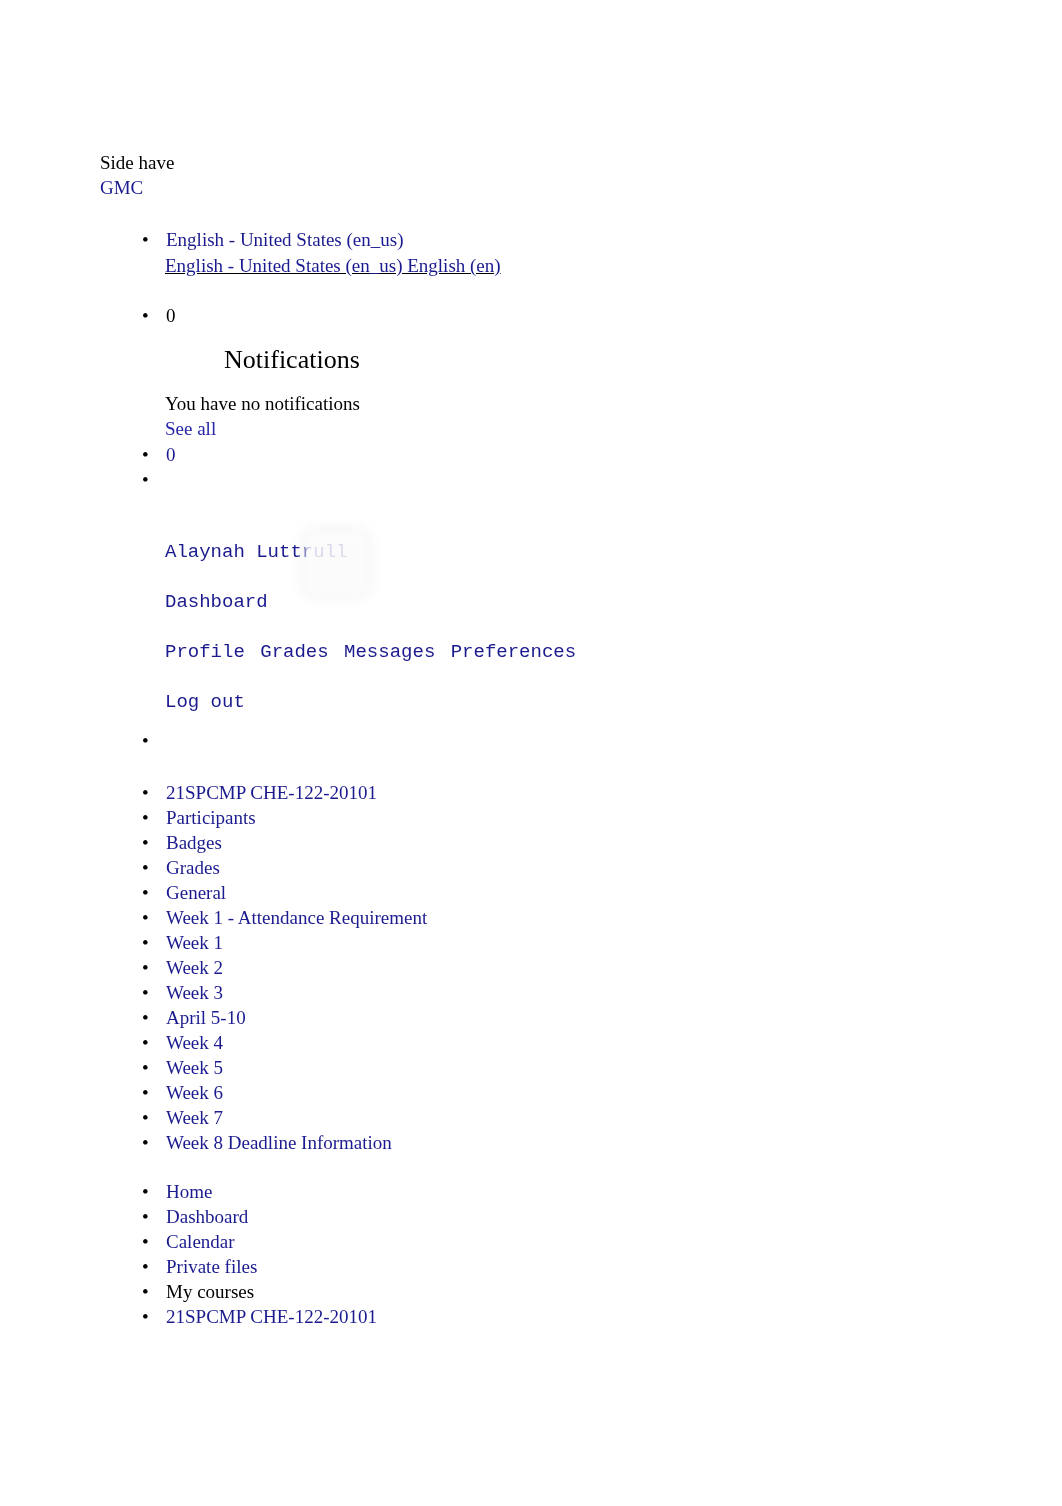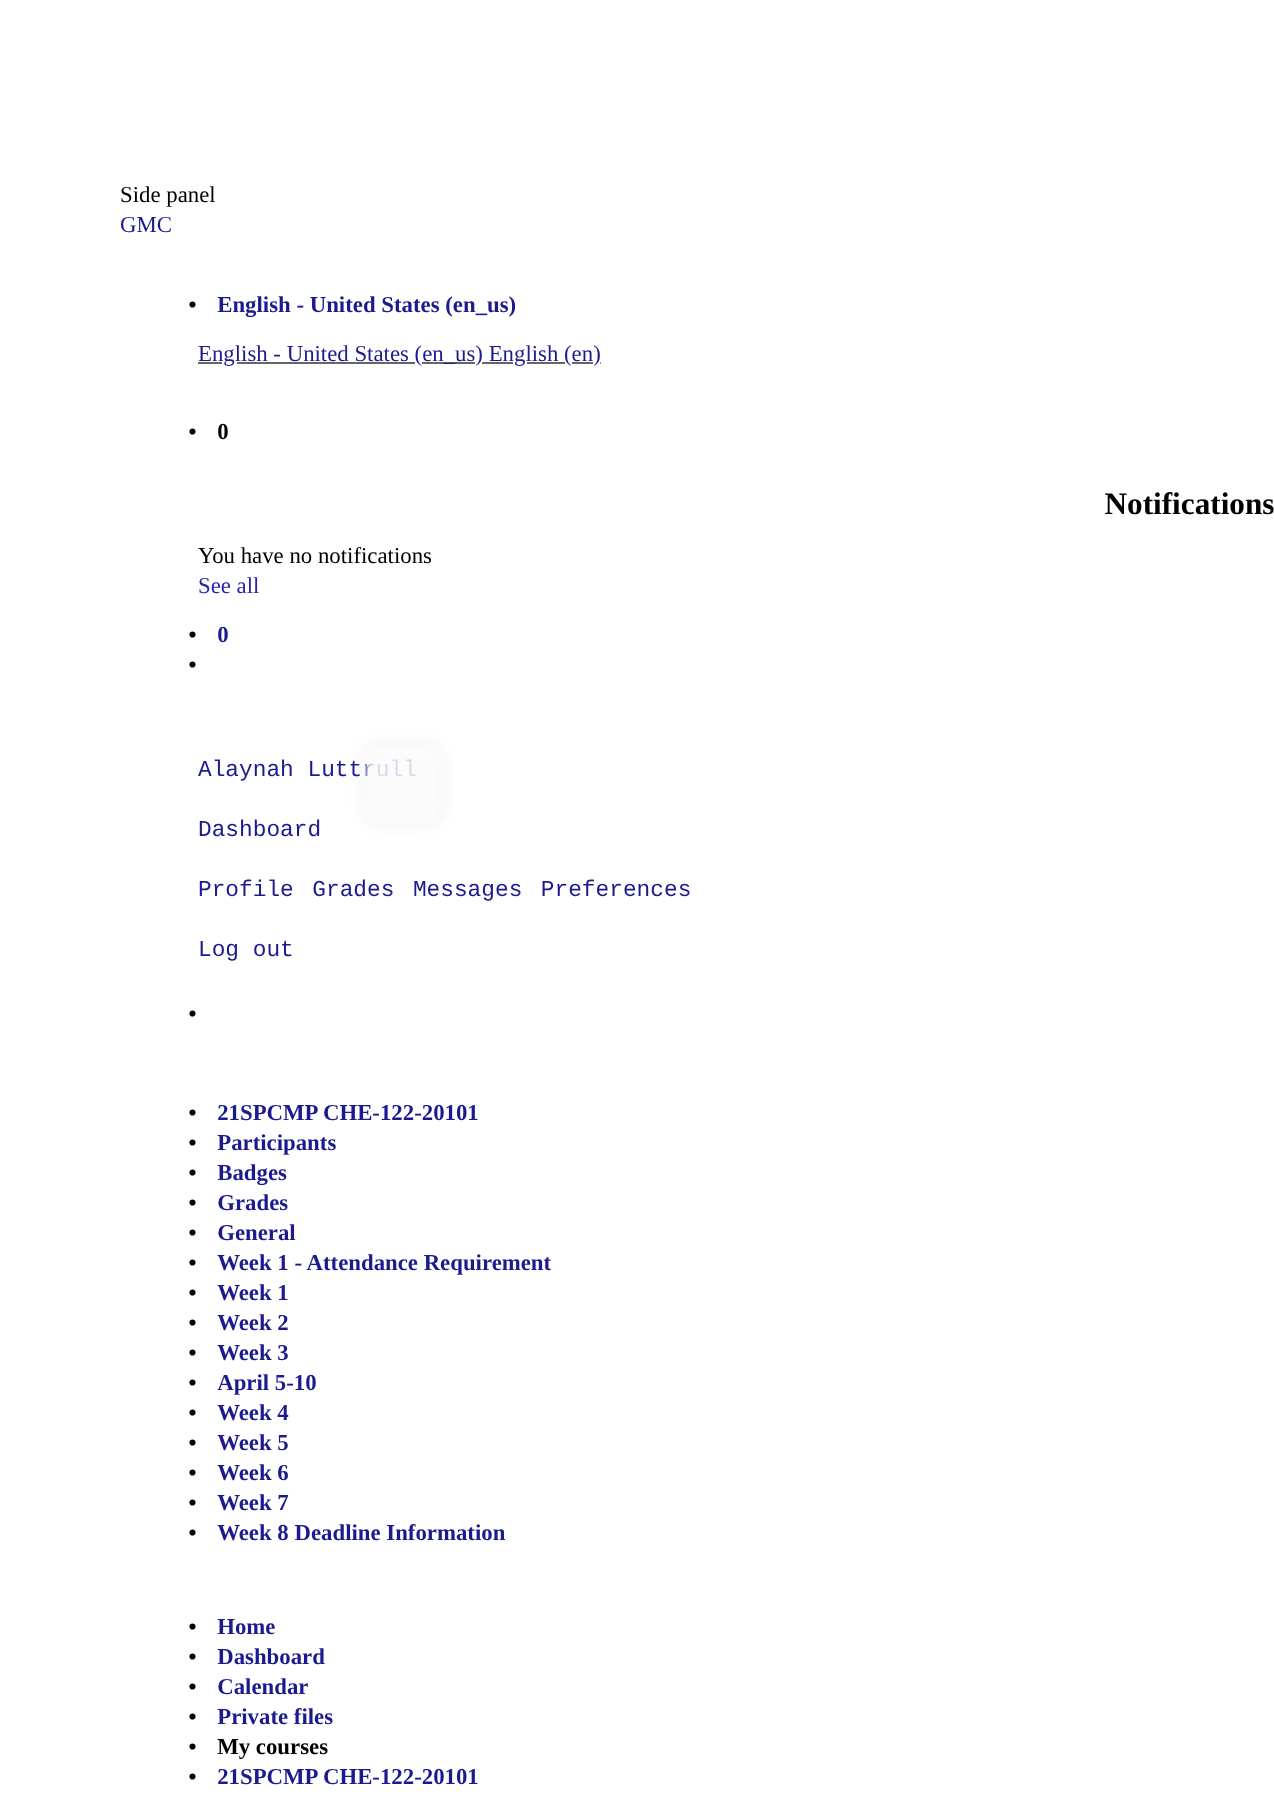--- a/index.html
+++ b/index.html
@@ -37,23 +37,22 @@
   }
 
   .topline {
     display: block;
     line-height: 1.34;
   }
 
   
   ul.nav-list {
     list-style: none;
-    margin: 16px;
+    margin: 1px;
     padding: 0;
-    font-weight: bold;
   }
   ul.nav-list > li {
     position: relative;
     padding-left: 65px;
     min-height: 25px;
   }
   ul.nav-list > li::before {
     content: "\2022";
     position: absolute;
     left: 41px;
@@ -70,26 +69,26 @@
   }
   ul.tight > li::before {
     line-height: 25px;
   }
 
   
   .gap-lang    { height: 25px; }
   .sub-lang    { padding-left: 65px; height: 49px; text-decoration: underline; }
 
   .notif-heading {
-    text-align: right;
+    text-align: left;
     margin: 0;
     padding-left: 124px;
     padding-top: 14px;
     font-size: 26px;
-    font-weight: bold;
+    font-weight: normal;
     color: #000000;
     line-height: 1.3;
   }
   .notif-body {
     padding-left: 65px;
     padding-top: 14px;
   }
   .notif-body .row { display: block; line-height: 1.32; }
 
   
@@ -119,21 +118,21 @@
   .gap-lists { height: 25px; }
   .gap-lists-sm { height: 22px; }
 
   .inline-links a { margin-right: 4px; }
 </style>
 </head>
 <body>
 
 <div class="page">
 
-  <span class="topline plain">Side panel</span>
+  <span class="topline plain">Side have</span>
   <a class="topline" href="#">GMC</a>
 
   <div class="gap-lang"></div>
 
   <ul class="nav-list">
     <li>
       <a href="#">English - United States (en_us)</a>
     </li>
   </ul>
   <div class="sub-lang">

